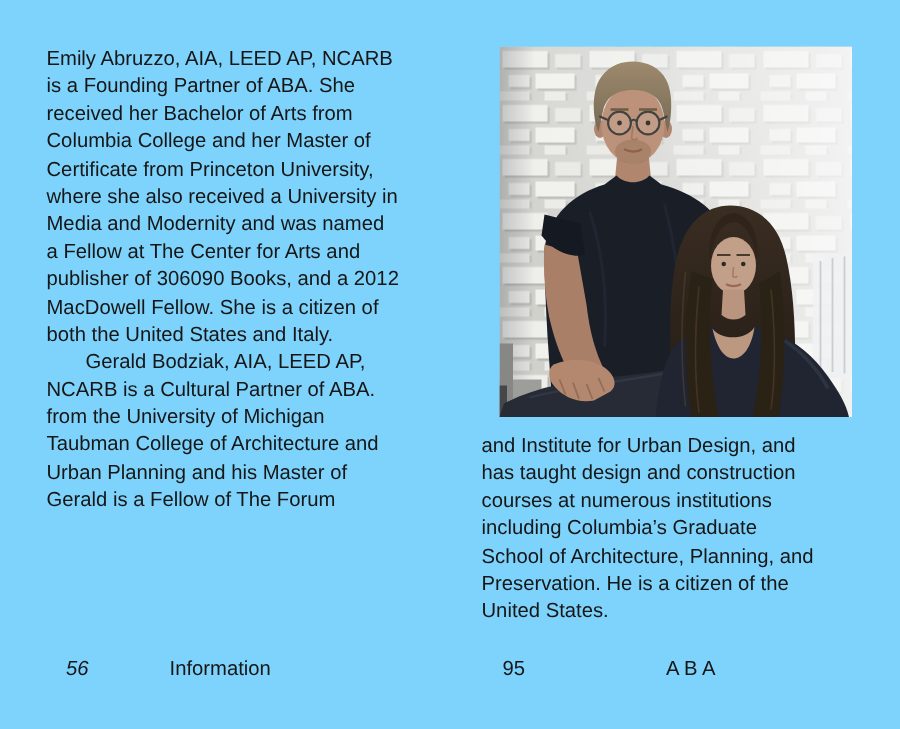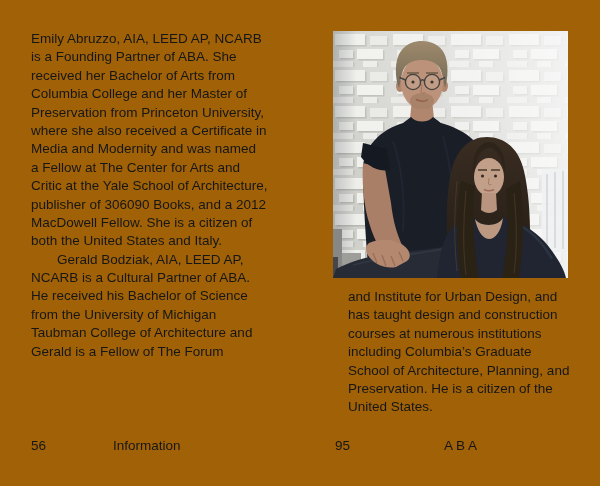--- a/index.html
+++ b/index.html
@@ -1,58 +1,57 @@
 <!DOCTYPE html>
 <html><head>
 <meta charset="utf-8">
 <style>
   html,body { margin:0; padding:0; background:#ffffff; }
   .spread {
-    position:relative; width:600px; height:486px; background:#a16207;
+    position:relative; width:600px; height:486px; background:#7dd3fc;
     font-family:"Liberation Sans", sans-serif; color:#161616; overflow:hidden;
   }
   .bio { position:absolute; font-size:13.5px; line-height:18.4px; white-space:nowrap; letter-spacing:0; }
   .bio .line { height:18.4px; }
   #bio-left { left:31px; top:30px; }
-  #bio-right { left:348px; top:288px; }
+  #bio-right { left:321px; top:288px; }
   .para-indent .line:first-child { padding-left:26px; }
   .photo-frame { position:absolute; left:333px; top:31px; width:235px; height:247px; margin:0; }
   .photo-frame svg { display:block; width:100%; height:100%; }
   .pgnum { position:absolute; top:437px; font-size:13.5px; line-height:18px; }
-  #pg-56   { left:31px; }
+  #pg-56   { left:44px;font-style:italic; }
   #lbl-info{ left:113px; }
   #pg-57   { left:335px; }
   #lbl-aba { left:444px; }
 </style>
 </head>
 <body>
 
 <div class="spread">
 
   <div class="bio" id="bio-left">
     <div class="para">
         <div class="line">Emily Abruzzo, AIA, LEED AP, NCARB</div>
         <div class="line">is a Founding Partner of ABA. She</div>
         <div class="line">received her Bachelor of Arts from</div>
         <div class="line">Columbia College and her Master of</div>
-        <div class="line">Preservation from Princeton University,</div>
-        <div class="line">where she also received a Certificate in</div>
+        <div class="line">Certificate from Princeton University,</div>
+        <div class="line">where she also received a University in</div>
         <div class="line">Media and Modernity and was named</div>
         <div class="line">a Fellow at The Center for Arts and</div>
-        <div class="line">Critic at the Yale School of Architecture,</div>
         <div class="line">publisher of 306090 Books, and a 2012</div>
         <div class="line">MacDowell Fellow. She is a citizen of</div>
         <div class="line">both the United States and Italy.</div>
       </div>
     <div class="para para-indent">
         <div class="line">Gerald Bodziak, AIA, LEED AP,</div>
         <div class="line">NCARB is a Cultural Partner of ABA.</div>
-        <div class="line">He received his Bachelor of Science</div>
         <div class="line">from the University of Michigan</div>
         <div class="line">Taubman College of Architecture and</div>
+        <div class="line">Urban Planning and his Master of</div>
         <div class="line">Gerald is a Fellow of The Forum</div>
       </div>
   </div>
   <span class="pgnum" id="pg-56">56</span>
   <span class="pgnum" id="lbl-info">Information</span>
 
   <figure class="photo-frame">
     <svg viewBox="0 0 235 247" preserveAspectRatio="none">
       <defs>
         <pattern id="wallp" width="58" height="36" patternUnits="userSpaceOnUse">

